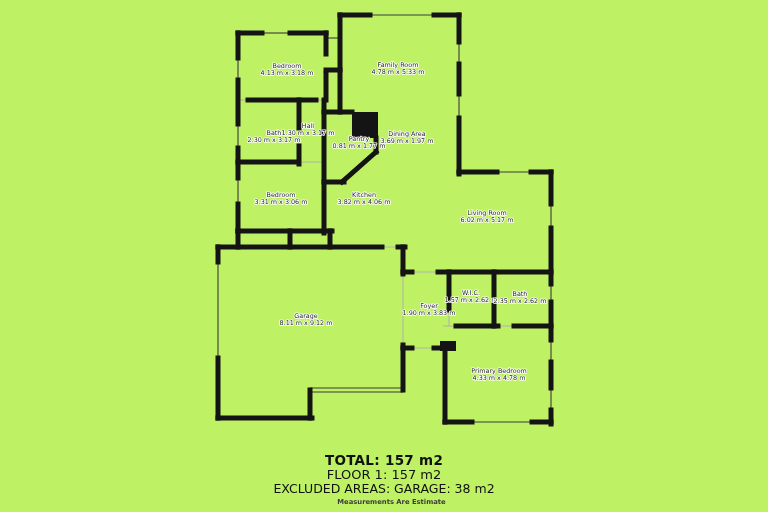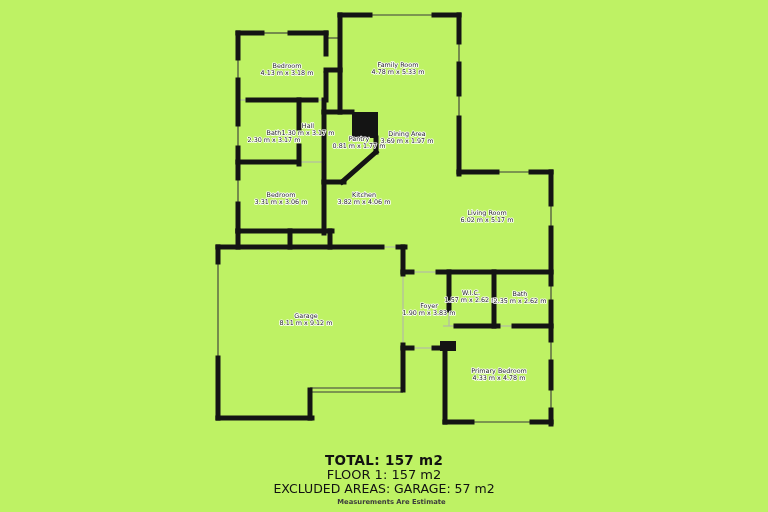--- a/index.html
+++ b/index.html
@@ -134,16 +134,16 @@
       <text x="471" y="302" class="room-dims">1.57 m x 2.62 m</text>
       <text x="520" y="296" class="room-name">Bath</text>
       <text x="520" y="303" class="room-dims">2.35 m x 2.62 m</text>
       <text x="499" y="373" class="room-name">Primary Bedroom</text>
       <text x="499" y="380" class="room-dims">4.33 m x 4.78 m</text>
     </svg>
 
   <div class="footer">
     <div class="total">TOTAL: 157 m2</div>
     <div class="floor">FLOOR 1: 157 m2</div>
-    <div class="excluded">EXCLUDED AREAS: GARAGE: 57 m2</div>
+    <div class="excluded">EXCLUDED AREAS: GARAGE: 38 m2</div>
     <div class="disclaimer">Measurements Are Estimate</div>
   </div>
 </div>
 
 </body></html>

